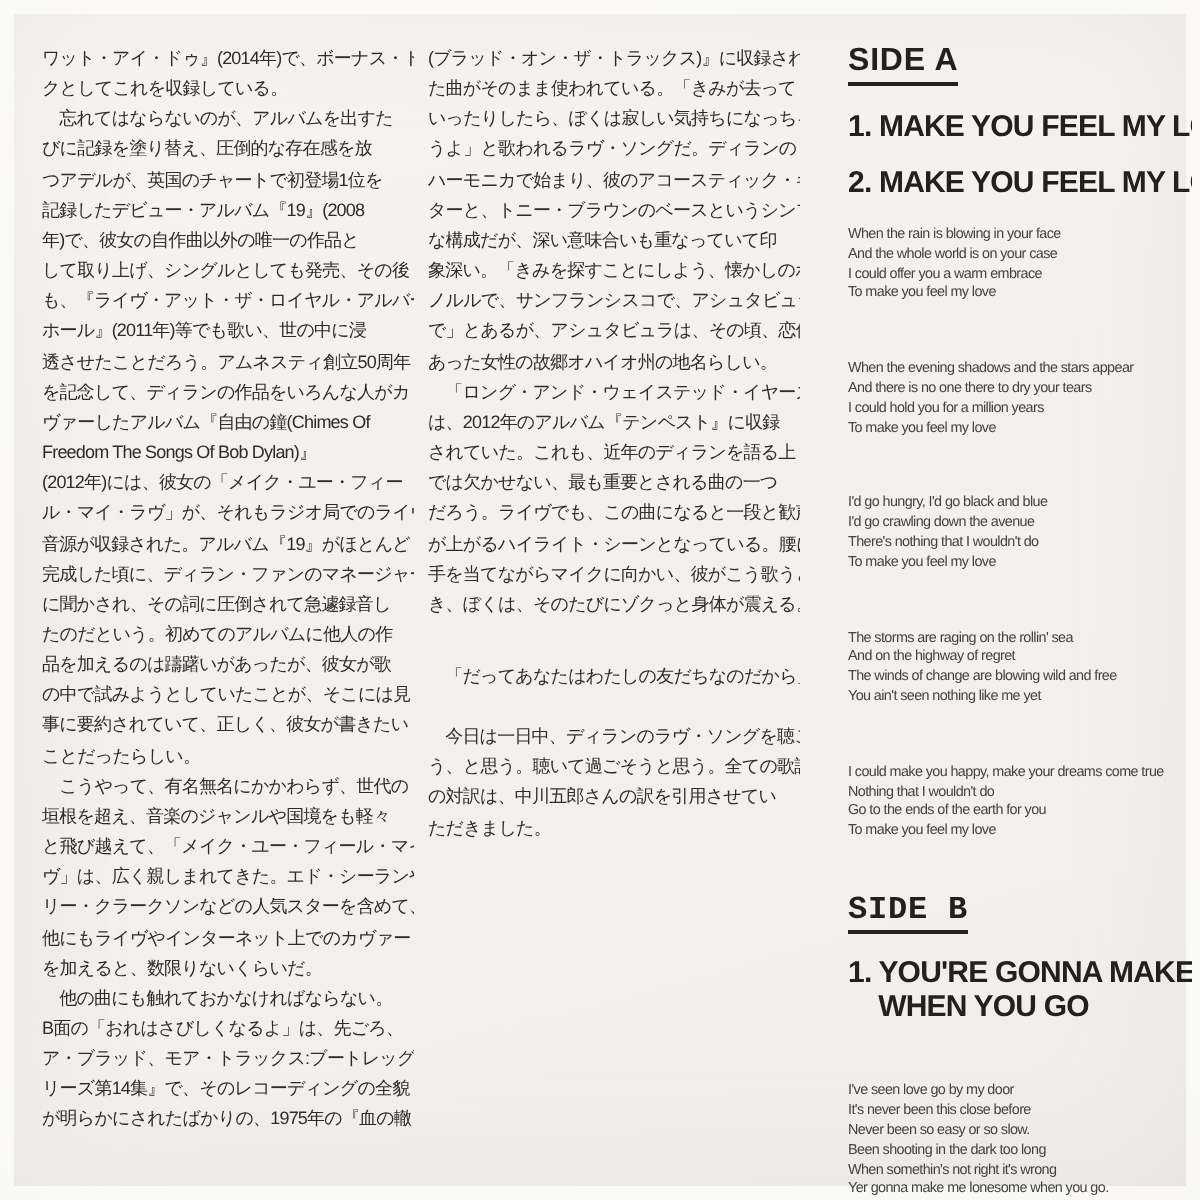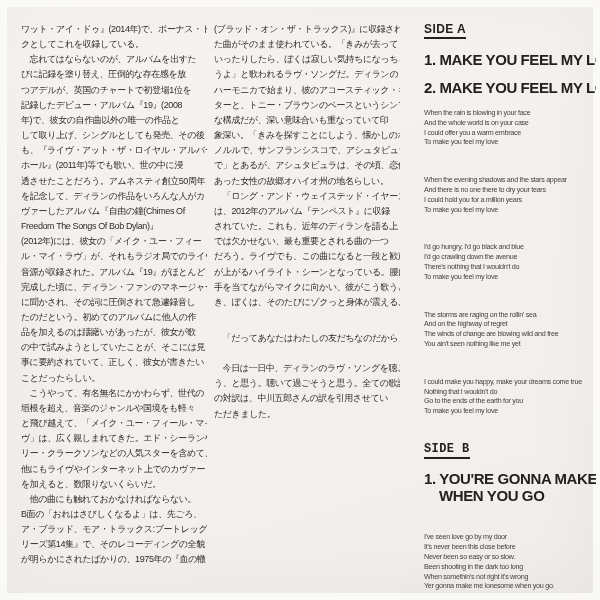--- a/index.html
+++ b/index.html
@@ -20,21 +20,21 @@
   .jp-block{white-space:pre;overflow:hidden;width:186px;}
   #col1{left:21px;width:186px;height:556px;}
   #col2{left:214px;width:186px;}
   .quote-block{margin-top:21px;}
   .para2-block{margin-top:15px;}
   .signature{margin-top:18px;text-align:right;padding-right:4px;}
   .signature div{line-height:15.15px;}
   
   #col3{left:424px;width:172px;color:#201e1c;}
   .side-heading{
-    display:table;font-weight:bold;font-size:12px;letter-spacing:0.4px;
+    display:table;font-weight:bold;font-size:16px;letter-spacing:0.4px;
     border-bottom:2px solid #232120;padding-bottom:1px;color:#232120;
   }
   .side-heading.side-b{margin-top:26px;font-family:Liberation Mono, monospace;}
   .track{
     font-weight:bold;font-size:15px;letter-spacing:-0.4px;
     margin-top:11.5px;white-space:pre;overflow:hidden;color:#232120;
   }
   .lyrics{
     font-size:7.2px;line-height:9.8px;letter-spacing:-0.3px;
     color:#454240;margin-top:28px;white-space:pre;overflow:hidden;

